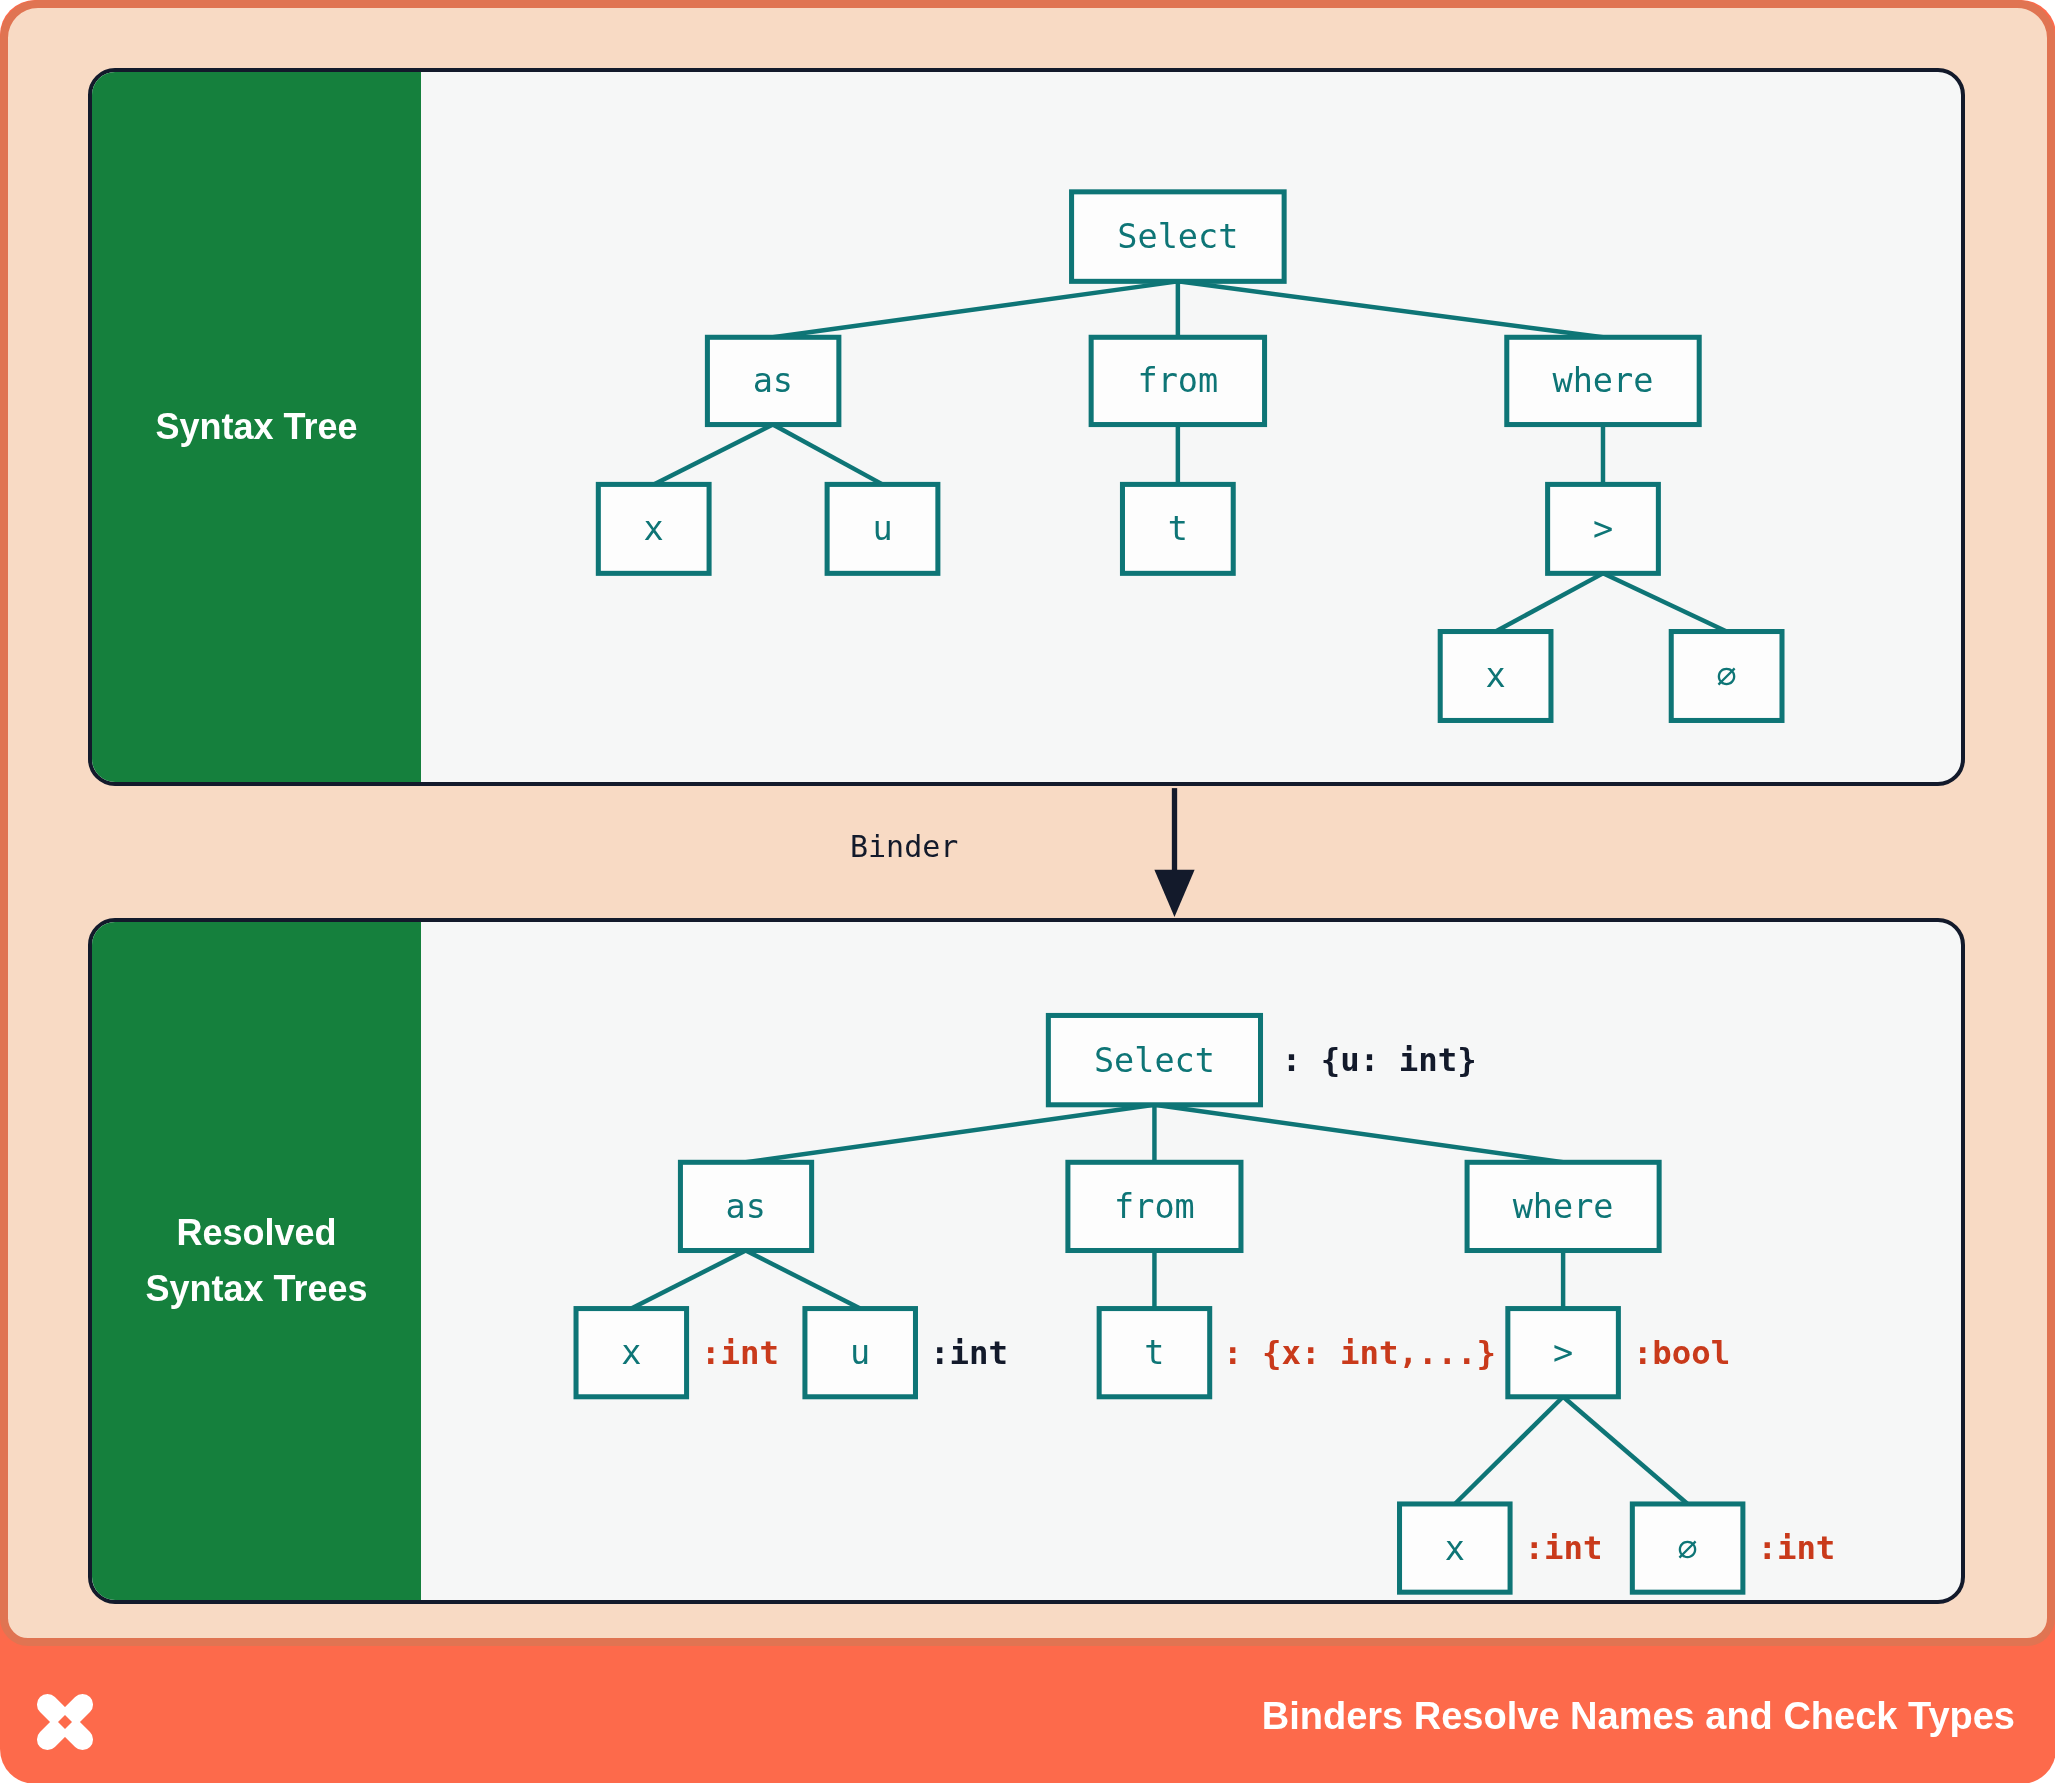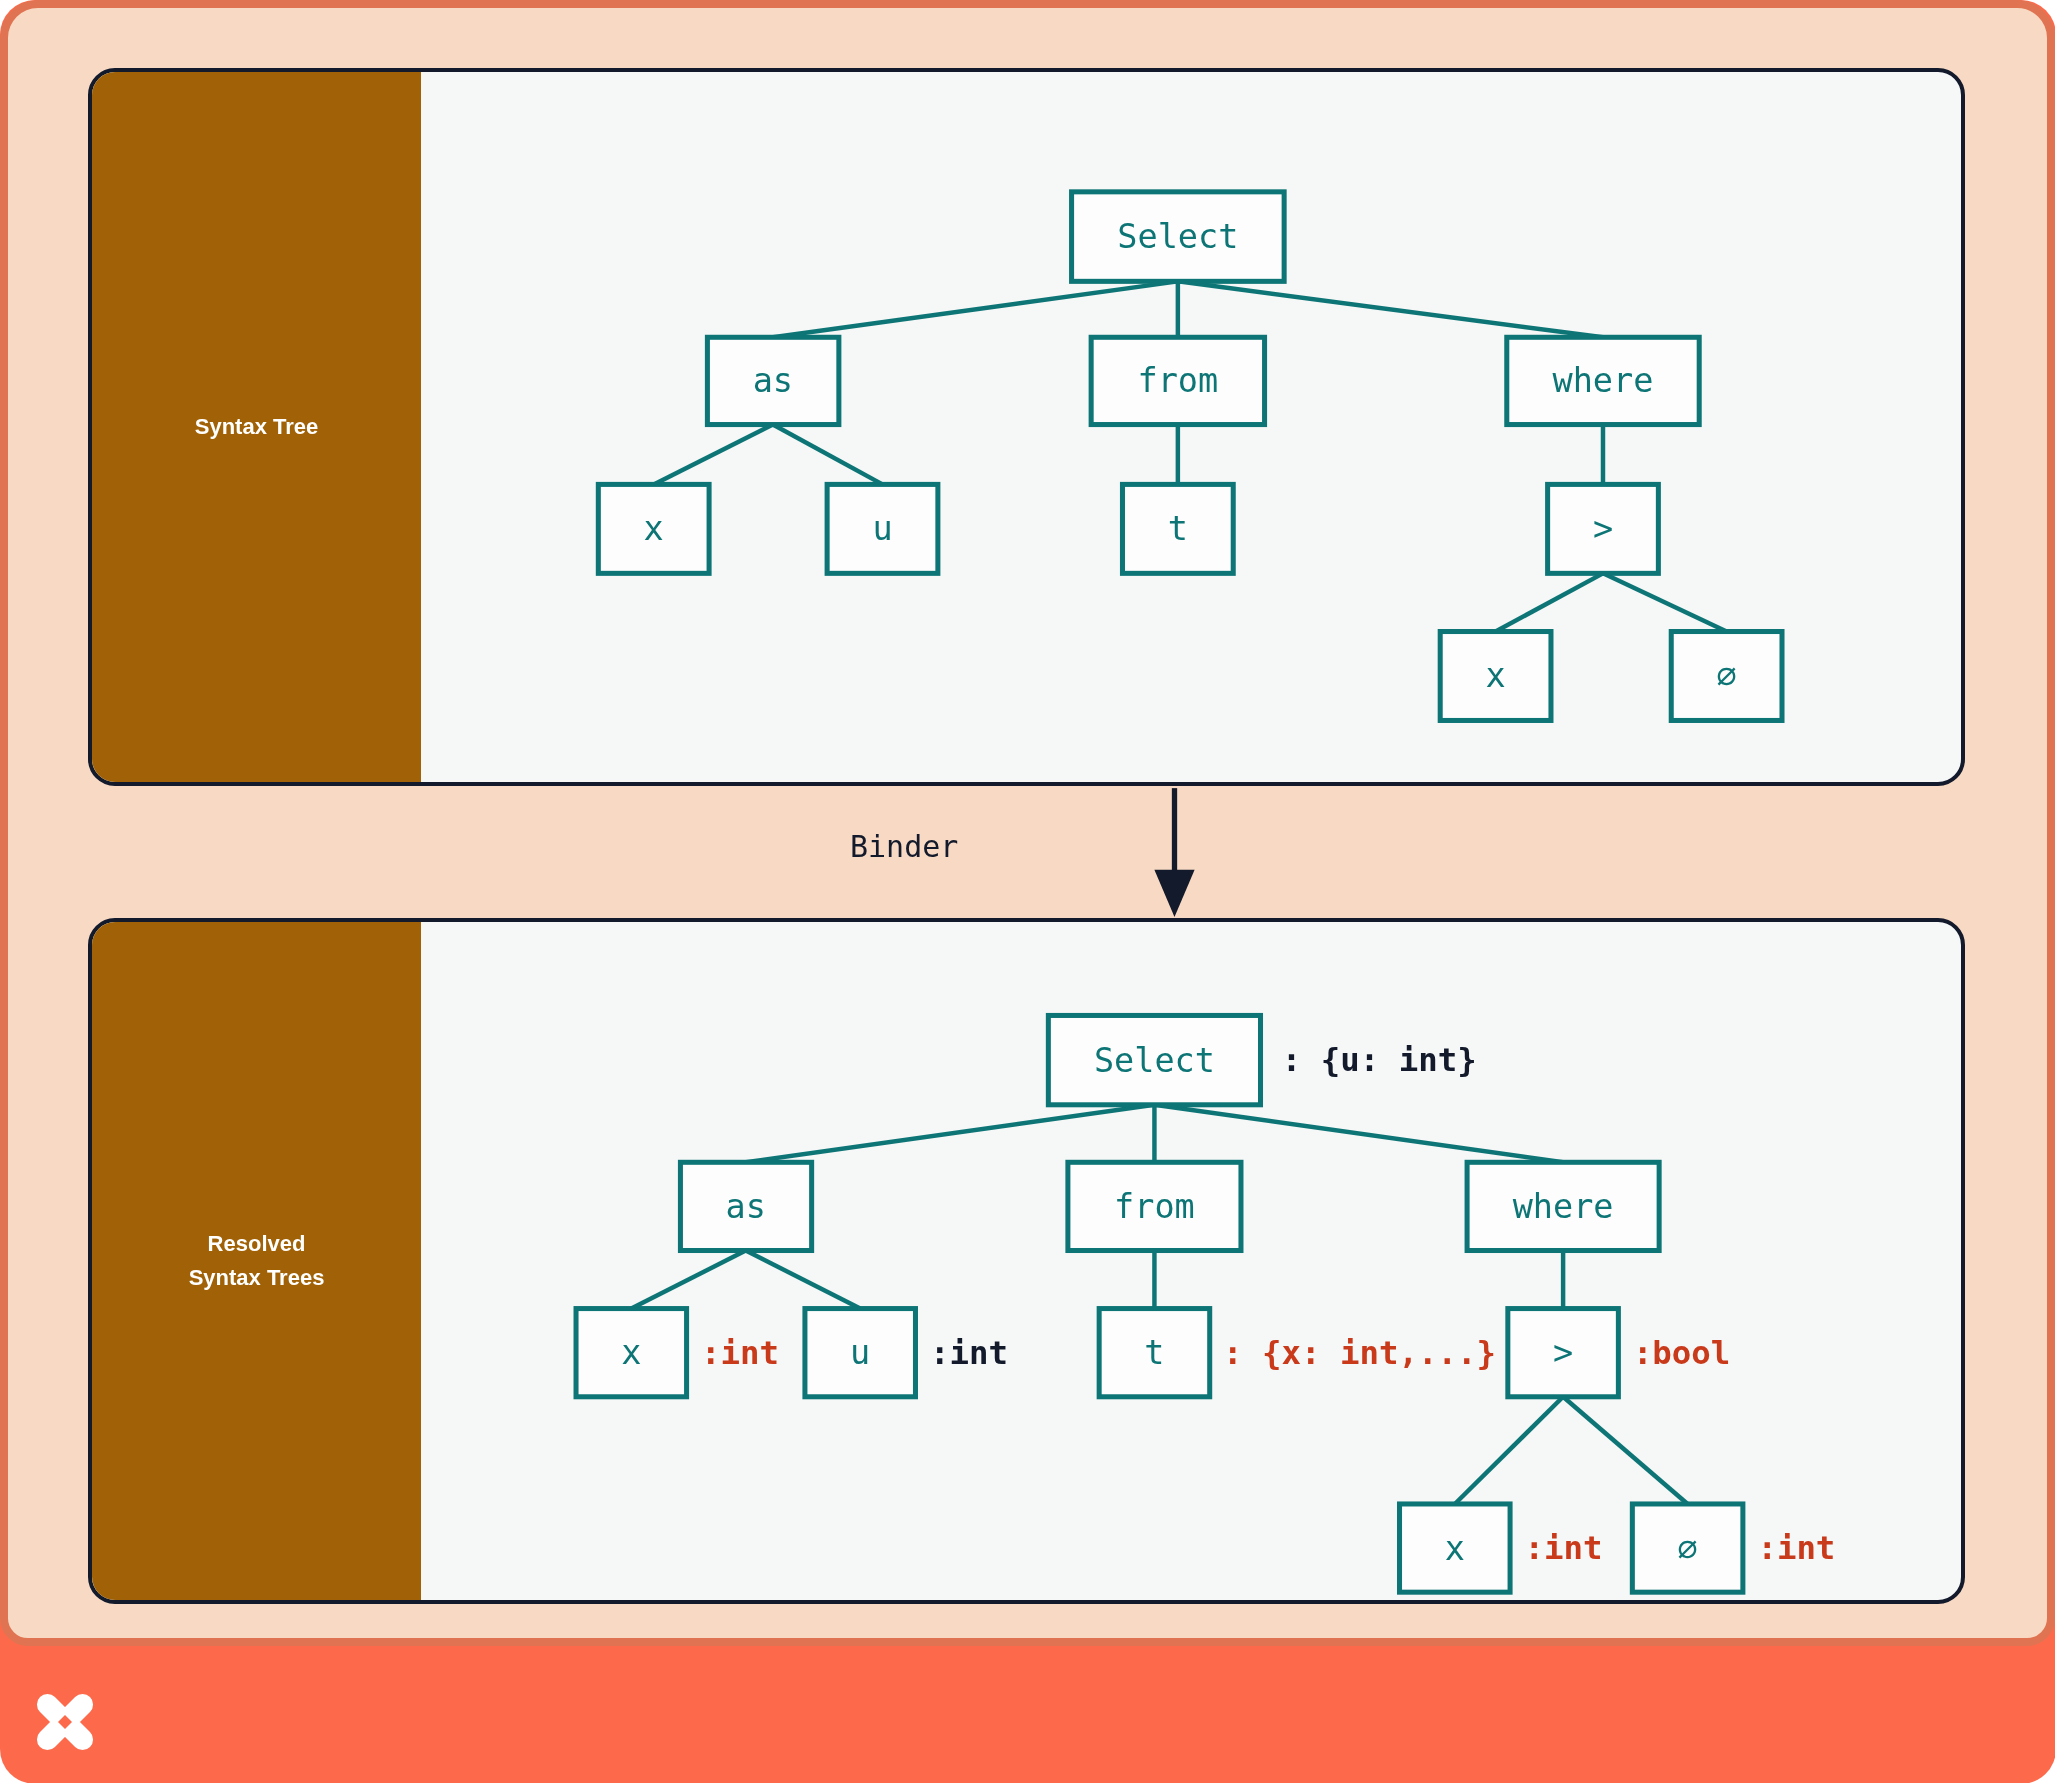--- a/index.html
+++ b/index.html
@@ -14,23 +14,23 @@
     border-radius:38px 38px 28px 28px;
   }
   .panel{
     position:absolute;left:88px;width:1869px;
     background:#F6F7F7;border:4.1px solid #131A2B;border-radius:27px;
     overflow:hidden;
   }
   .panel.top{top:68px;height:710px;}
   .panel.bottom{top:918px;height:678px;}
   .sidebar{
-    position:absolute;left:0;top:0;bottom:0;width:329px;background:#a16207;
+    position:absolute;left:0;top:0;bottom:0;width:329px;background:#15803d;
     display:flex;align-items:center;justify-content:center;text-align:center;
-    color:#ffffff;font-weight:bold;font-size:22px;line-height:1.55;
+    color:#ffffff;font-weight:bold;font-size:36px;line-height:1.55;
   }
   .content{position:absolute;left:329px;right:0;top:0;bottom:0;margin-top:46px;}
   .content svg{display:block;width:100%;height:100%;}
 
   .node-box{fill:#FDFDFD;stroke:#0E7576;stroke-width:9px;}
   .edge{stroke:#0E7576;stroke-width:8px;}
   .node-label{
     font-family:"DejaVu Sans Mono",monospace;font-size:60px;fill:#0E7576;
     text-anchor:middle;dominant-baseline:central;
   }
@@ -206,15 +206,16 @@
     </div>
   </div>
 
   <svg class="footer-logo" width="62" height="62" viewBox="0 0 100 100">
     <g fill="#ffffff">
       <rect x="33" y="-7" width="34" height="114" rx="17" transform="rotate(45 50 50)"></rect>
       <rect x="33" y="-7" width="34" height="114" rx="17" transform="rotate(-45 50 50)"></rect>
     </g>
     <rect x="42" y="42" width="16" height="16" fill="#FD6A4B" transform="rotate(45 50 50)"></rect>
   </svg>
+  <div class="footer-title">Binders Resolve Names and Check Types</div>
 
 </div>
 
 
 </body></html>

